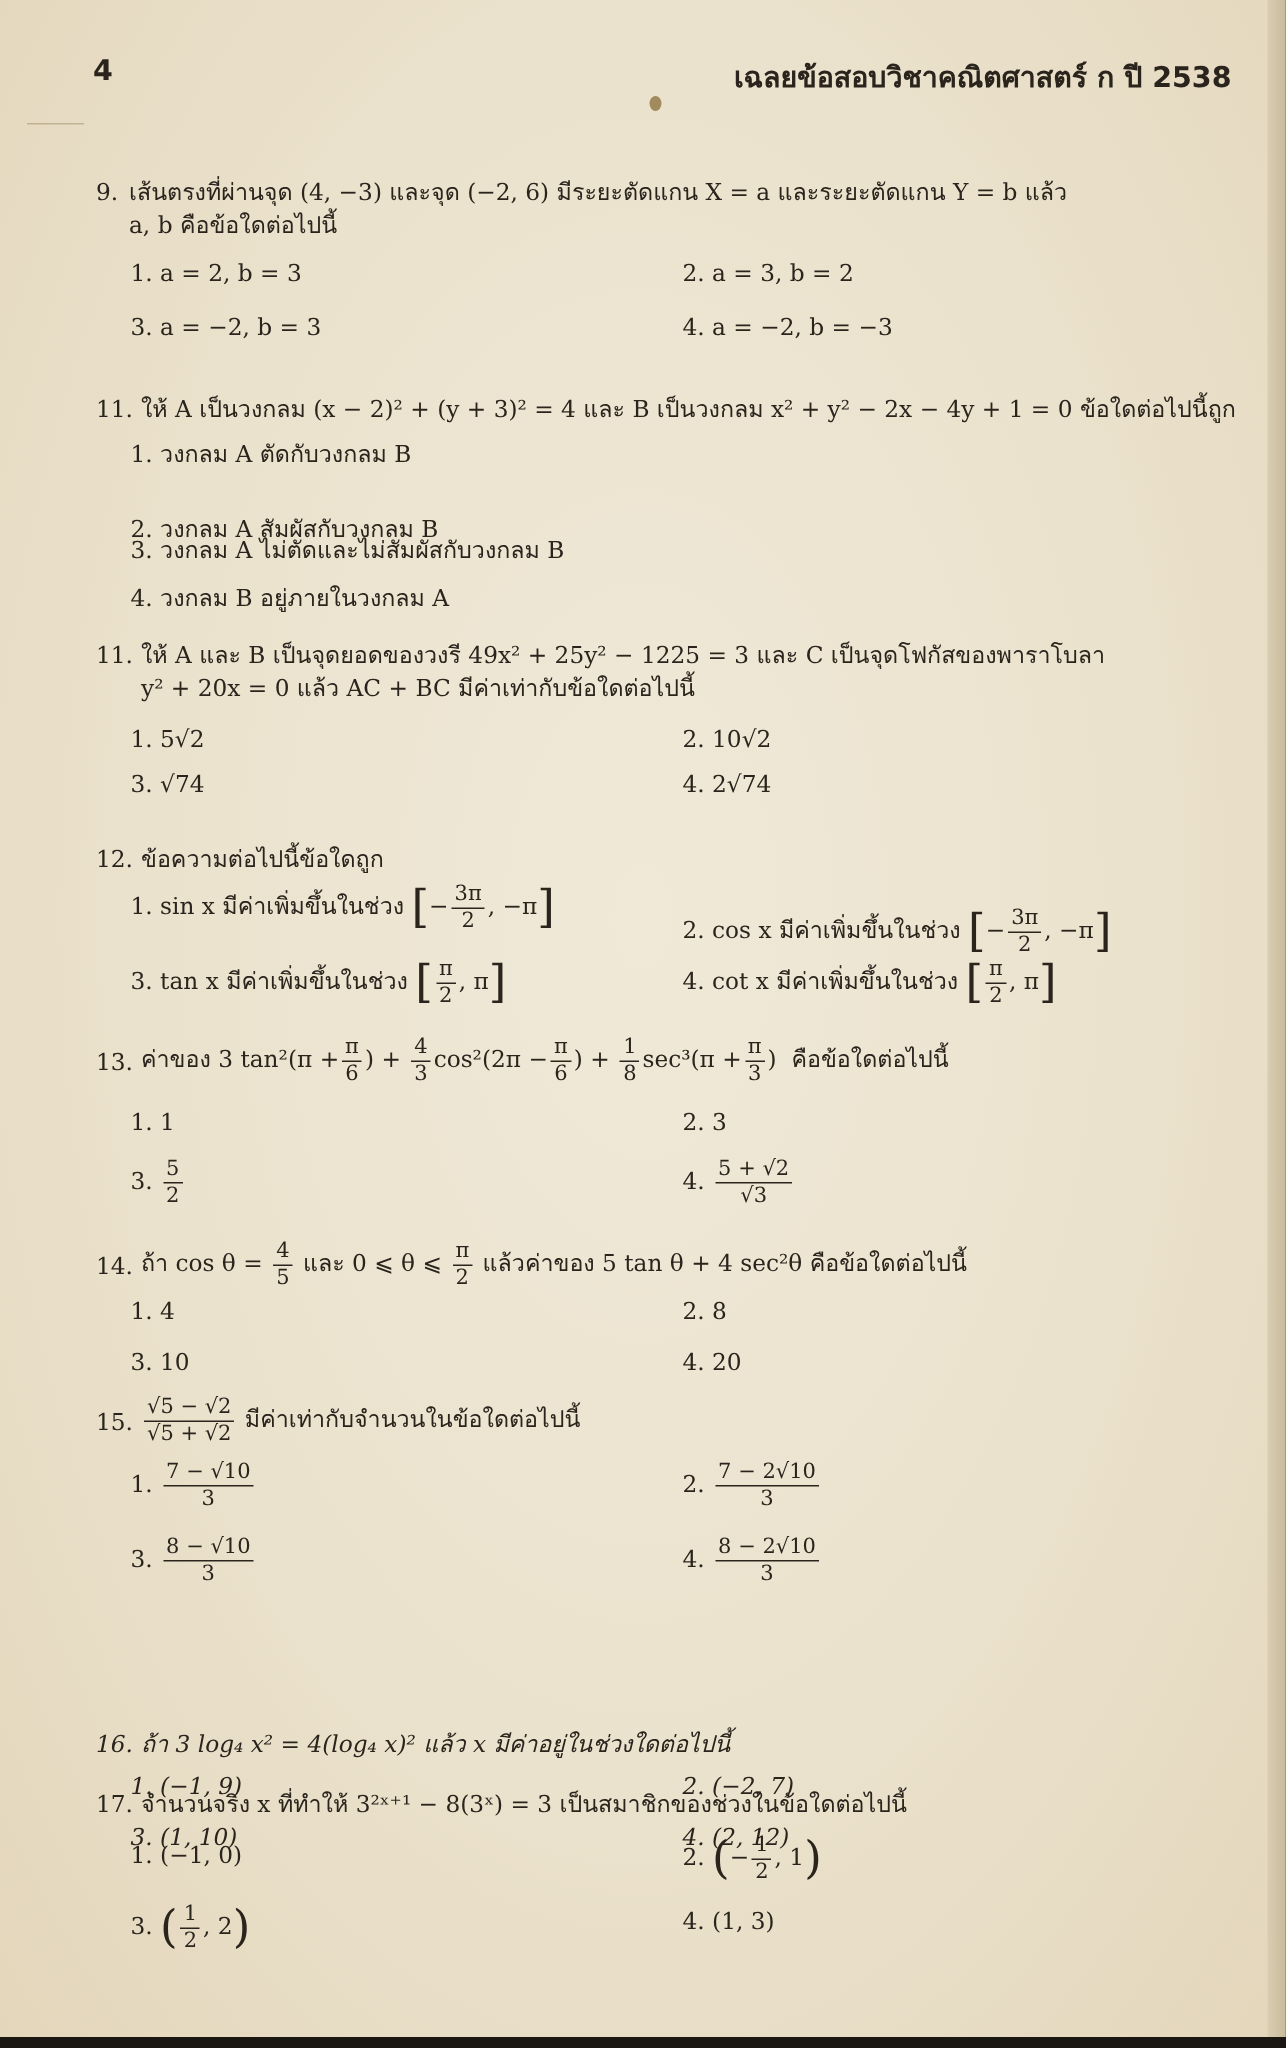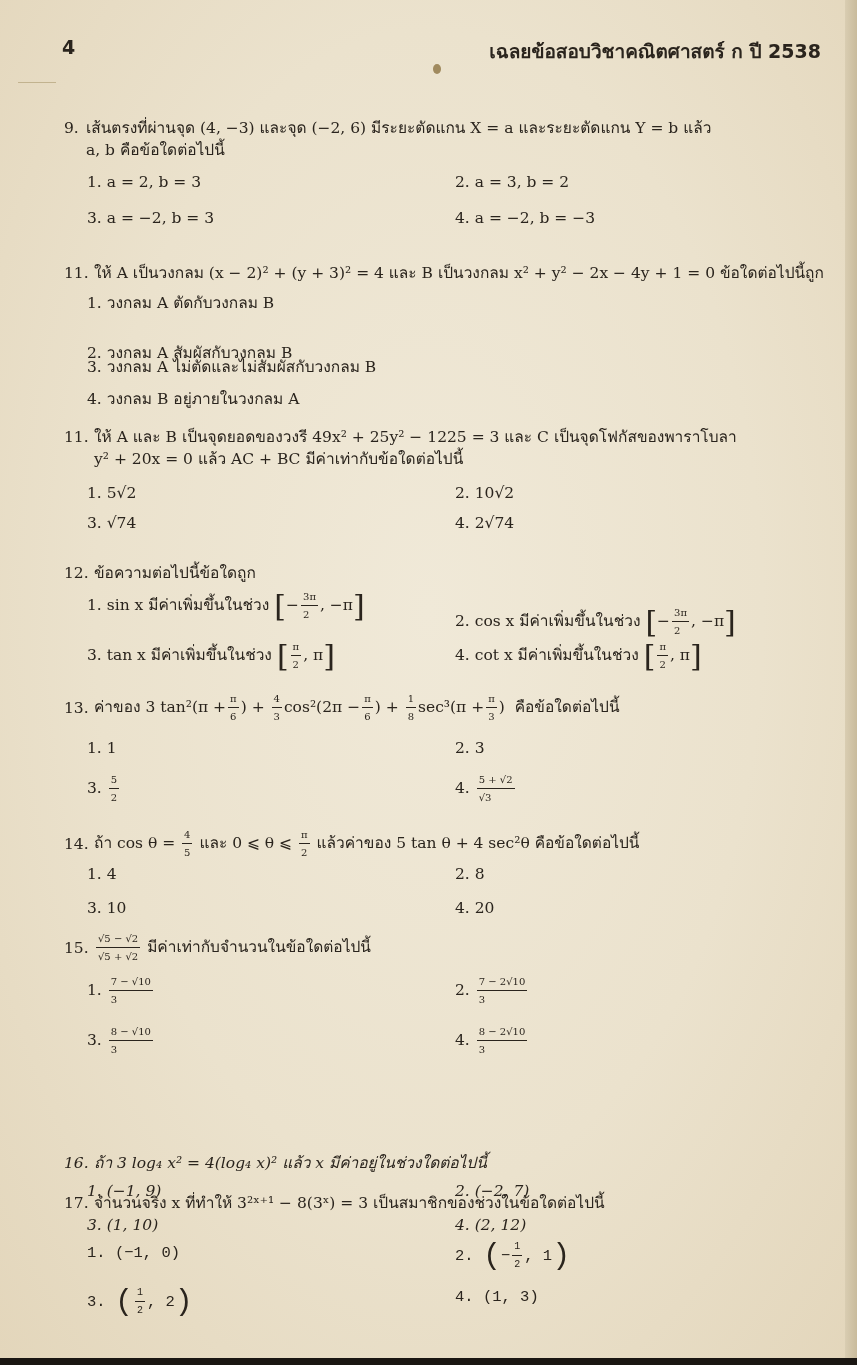--- a/index.html
+++ b/index.html
@@ -23,21 +23,21 @@
   .dot { position:absolute; left:433px; top:28px; width:8px; height:10px; border-radius:50%; background:#a08a5e; }
   .rule { position:absolute; left:18px; top:46px; width:38px; height:1px; background:#c2b38f; }
 
   .q { position:absolute; left:64px; width:770px; font-size:15.5px; line-height:22px; }
   .q .stem { display:flex; }
   .q .num { width:22px; flex:none; }
   .q .txt { flex:1; }
   .opts { position:relative; margin-left:23px; }
   .opt { position:absolute; font-size:15.5px; white-space:nowrap; }
   .col1 { left:0; } .col2 { left:368px; }
-  .frac { display:inline-block; vertical-align:middle; margin:0 2px; font-size:10px; line-height:17px; }
+  .frac { display:inline-block; vertical-align:middle; text-align:center; margin:0 2px; font-size:14px; line-height:17px; }
   .frac .n { display:block; border-bottom:1px solid #2a241d; padding:0 2px; }
   .frac .d { display:block; padding:0 2px; }
   .big-bracket { font-size:30px; vertical-align:middle; font-weight:lighter; }
 </style>
 </head>
 <body>
 
 <div class="page">
   <div class="edge-right"></div>
 
@@ -178,20 +178,20 @@
       <span class="opt col1" style="top:34px">3. (1, 10)</span>
       <span class="opt col2" style="top:34px">4. (2, 12)</span>
     </div>
   </div>
 
   <div class="q" style="top:1192px;">
     <div class="stem">
         <span class="num">17.</span>
       <span class="txt" style="margin-left:8px">จำนวนจริง x ที่ทำให้ 3²ˣ⁺¹ − 8(3ˣ) = 3 เป็นสมาชิกของช่วงในข้อใดต่อไปนี้</span>
       </div>
-    <div class="opts" style="height:90px;margin-top:24px;font-family:Liberation Mono, monospace;">
+    <div class="opts" style="height:90px;margin-top:8px;">
       <span class="opt col1" style="top:4px">1. (−1, 0)</span>
       <span class="opt col2" style="top:0"><span>2.</span> <span class="big-bracket">(</span><span>−</span><span class="frac"><span class="n">1</span><span class="d">2</span></span><span>, 1</span><span class="big-bracket">)</span></span>
       <span class="opt col1" style="top:46px"><span>3.</span> <span class="big-bracket">(</span><span class="frac"><span class="n">1</span><span class="d">2</span></span><span>, 2</span><span class="big-bracket">)</span></span>
       <span class="opt col2" style="top:48px">4. (1, 3)</span>
     </div>
   </div>
 </div>
 
 </body></html>

